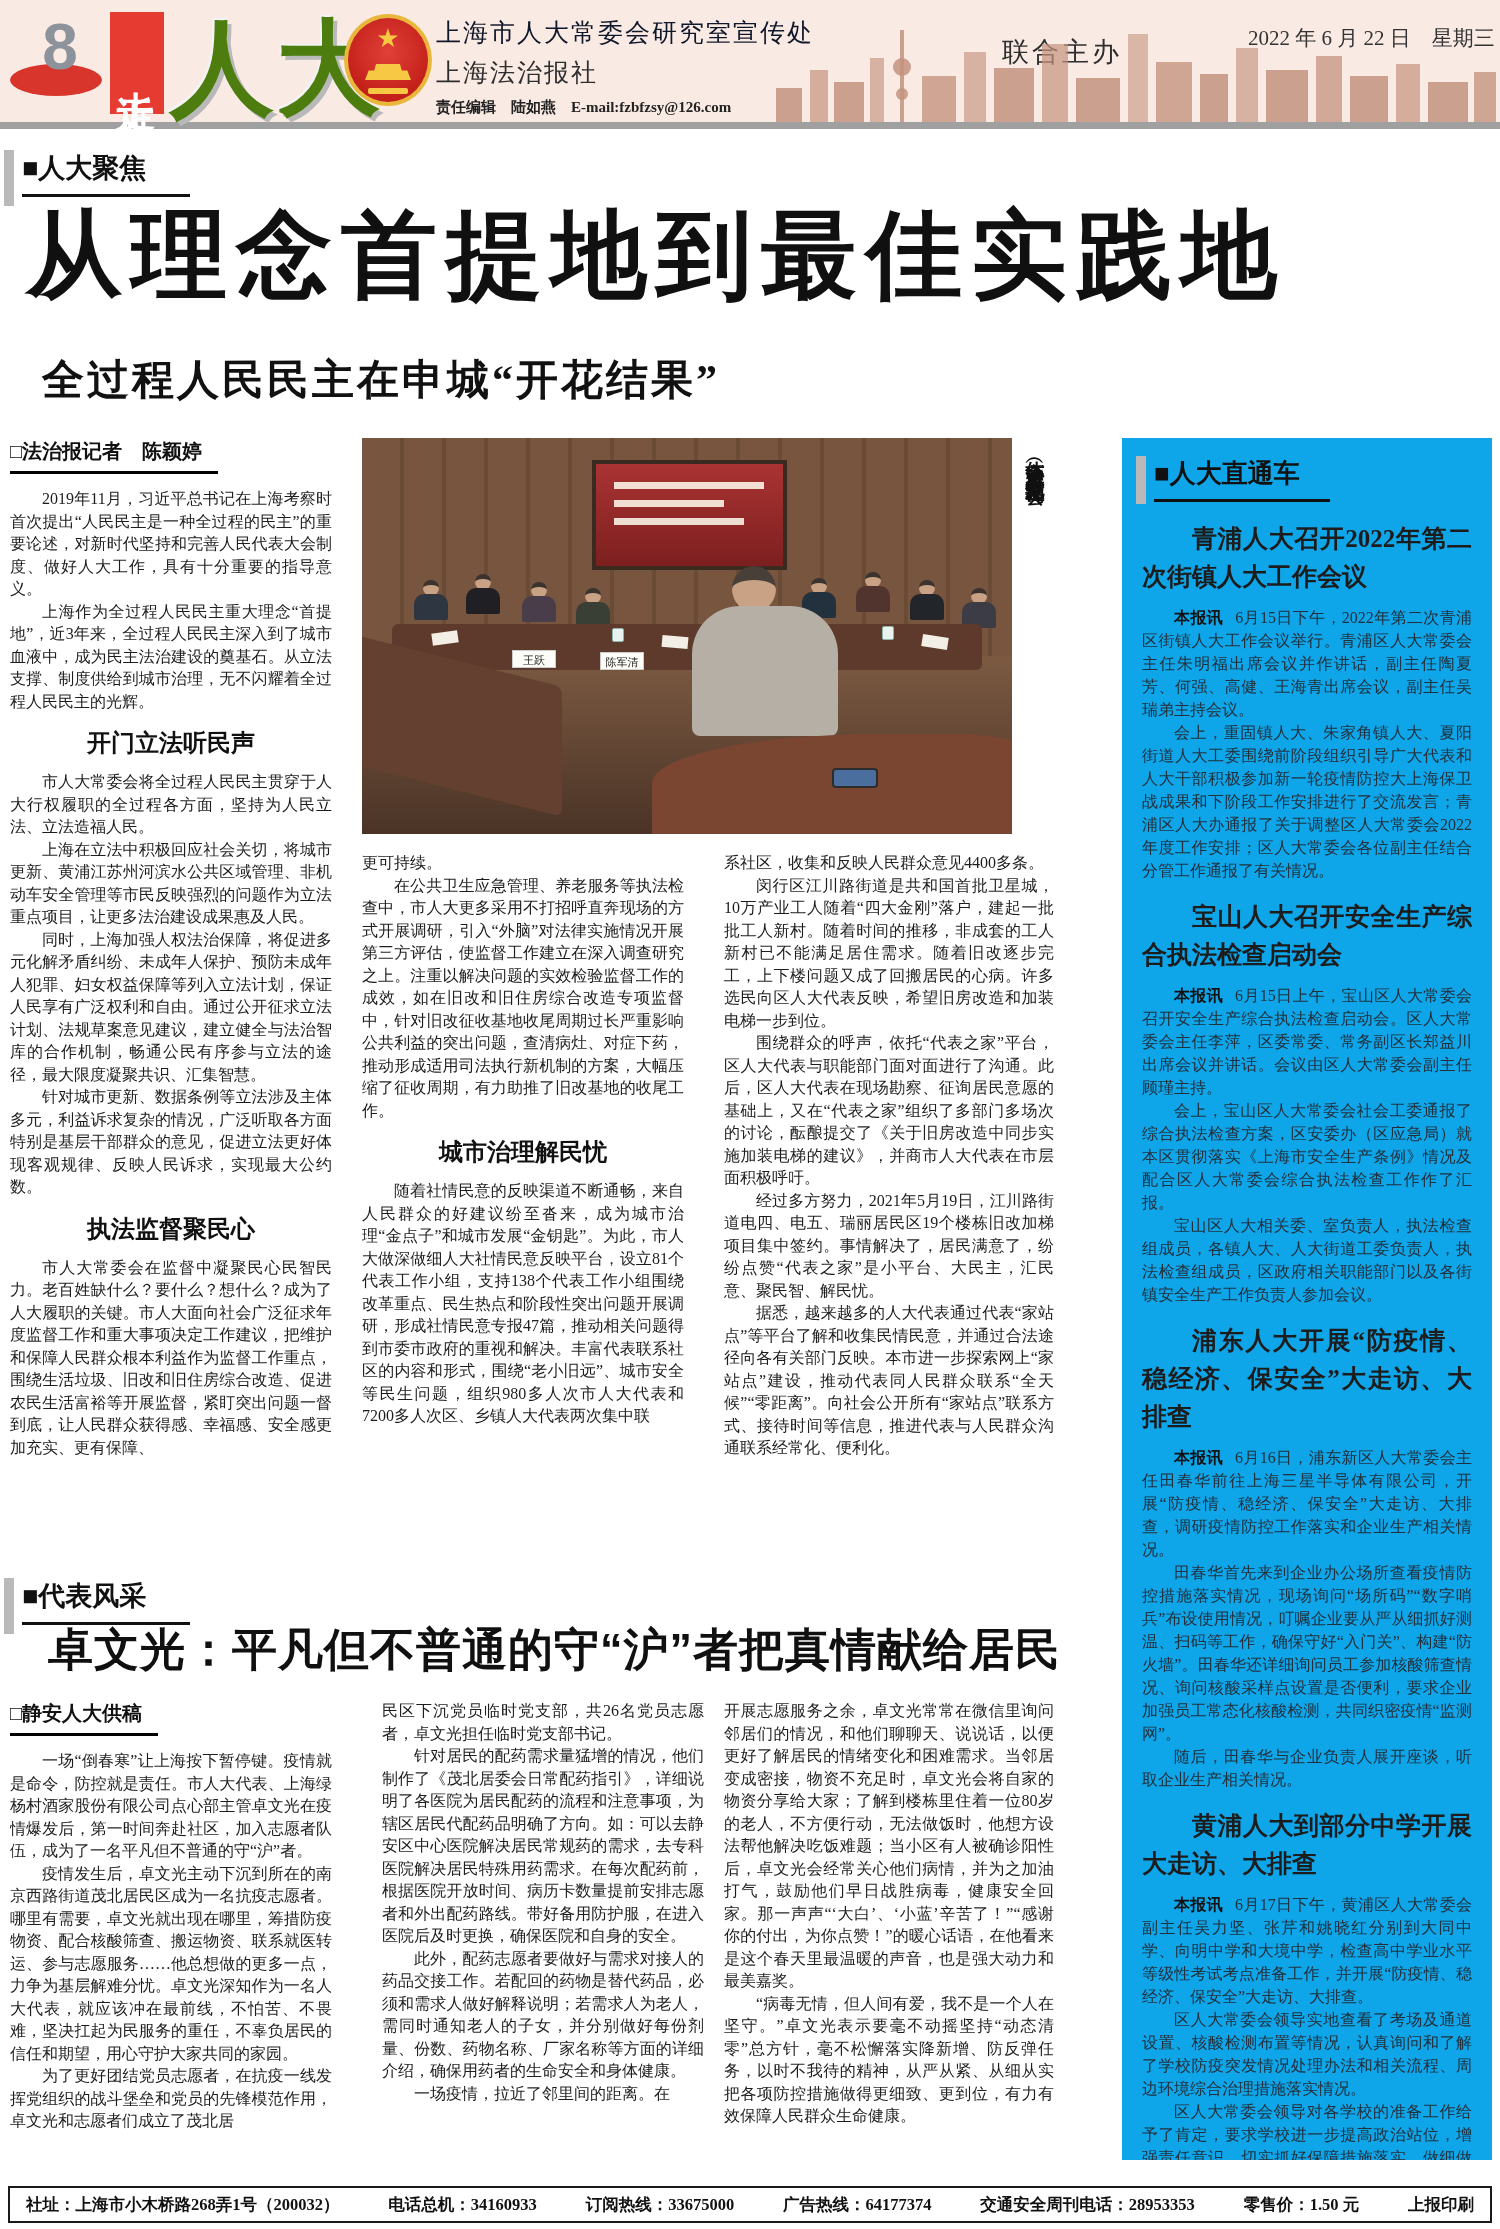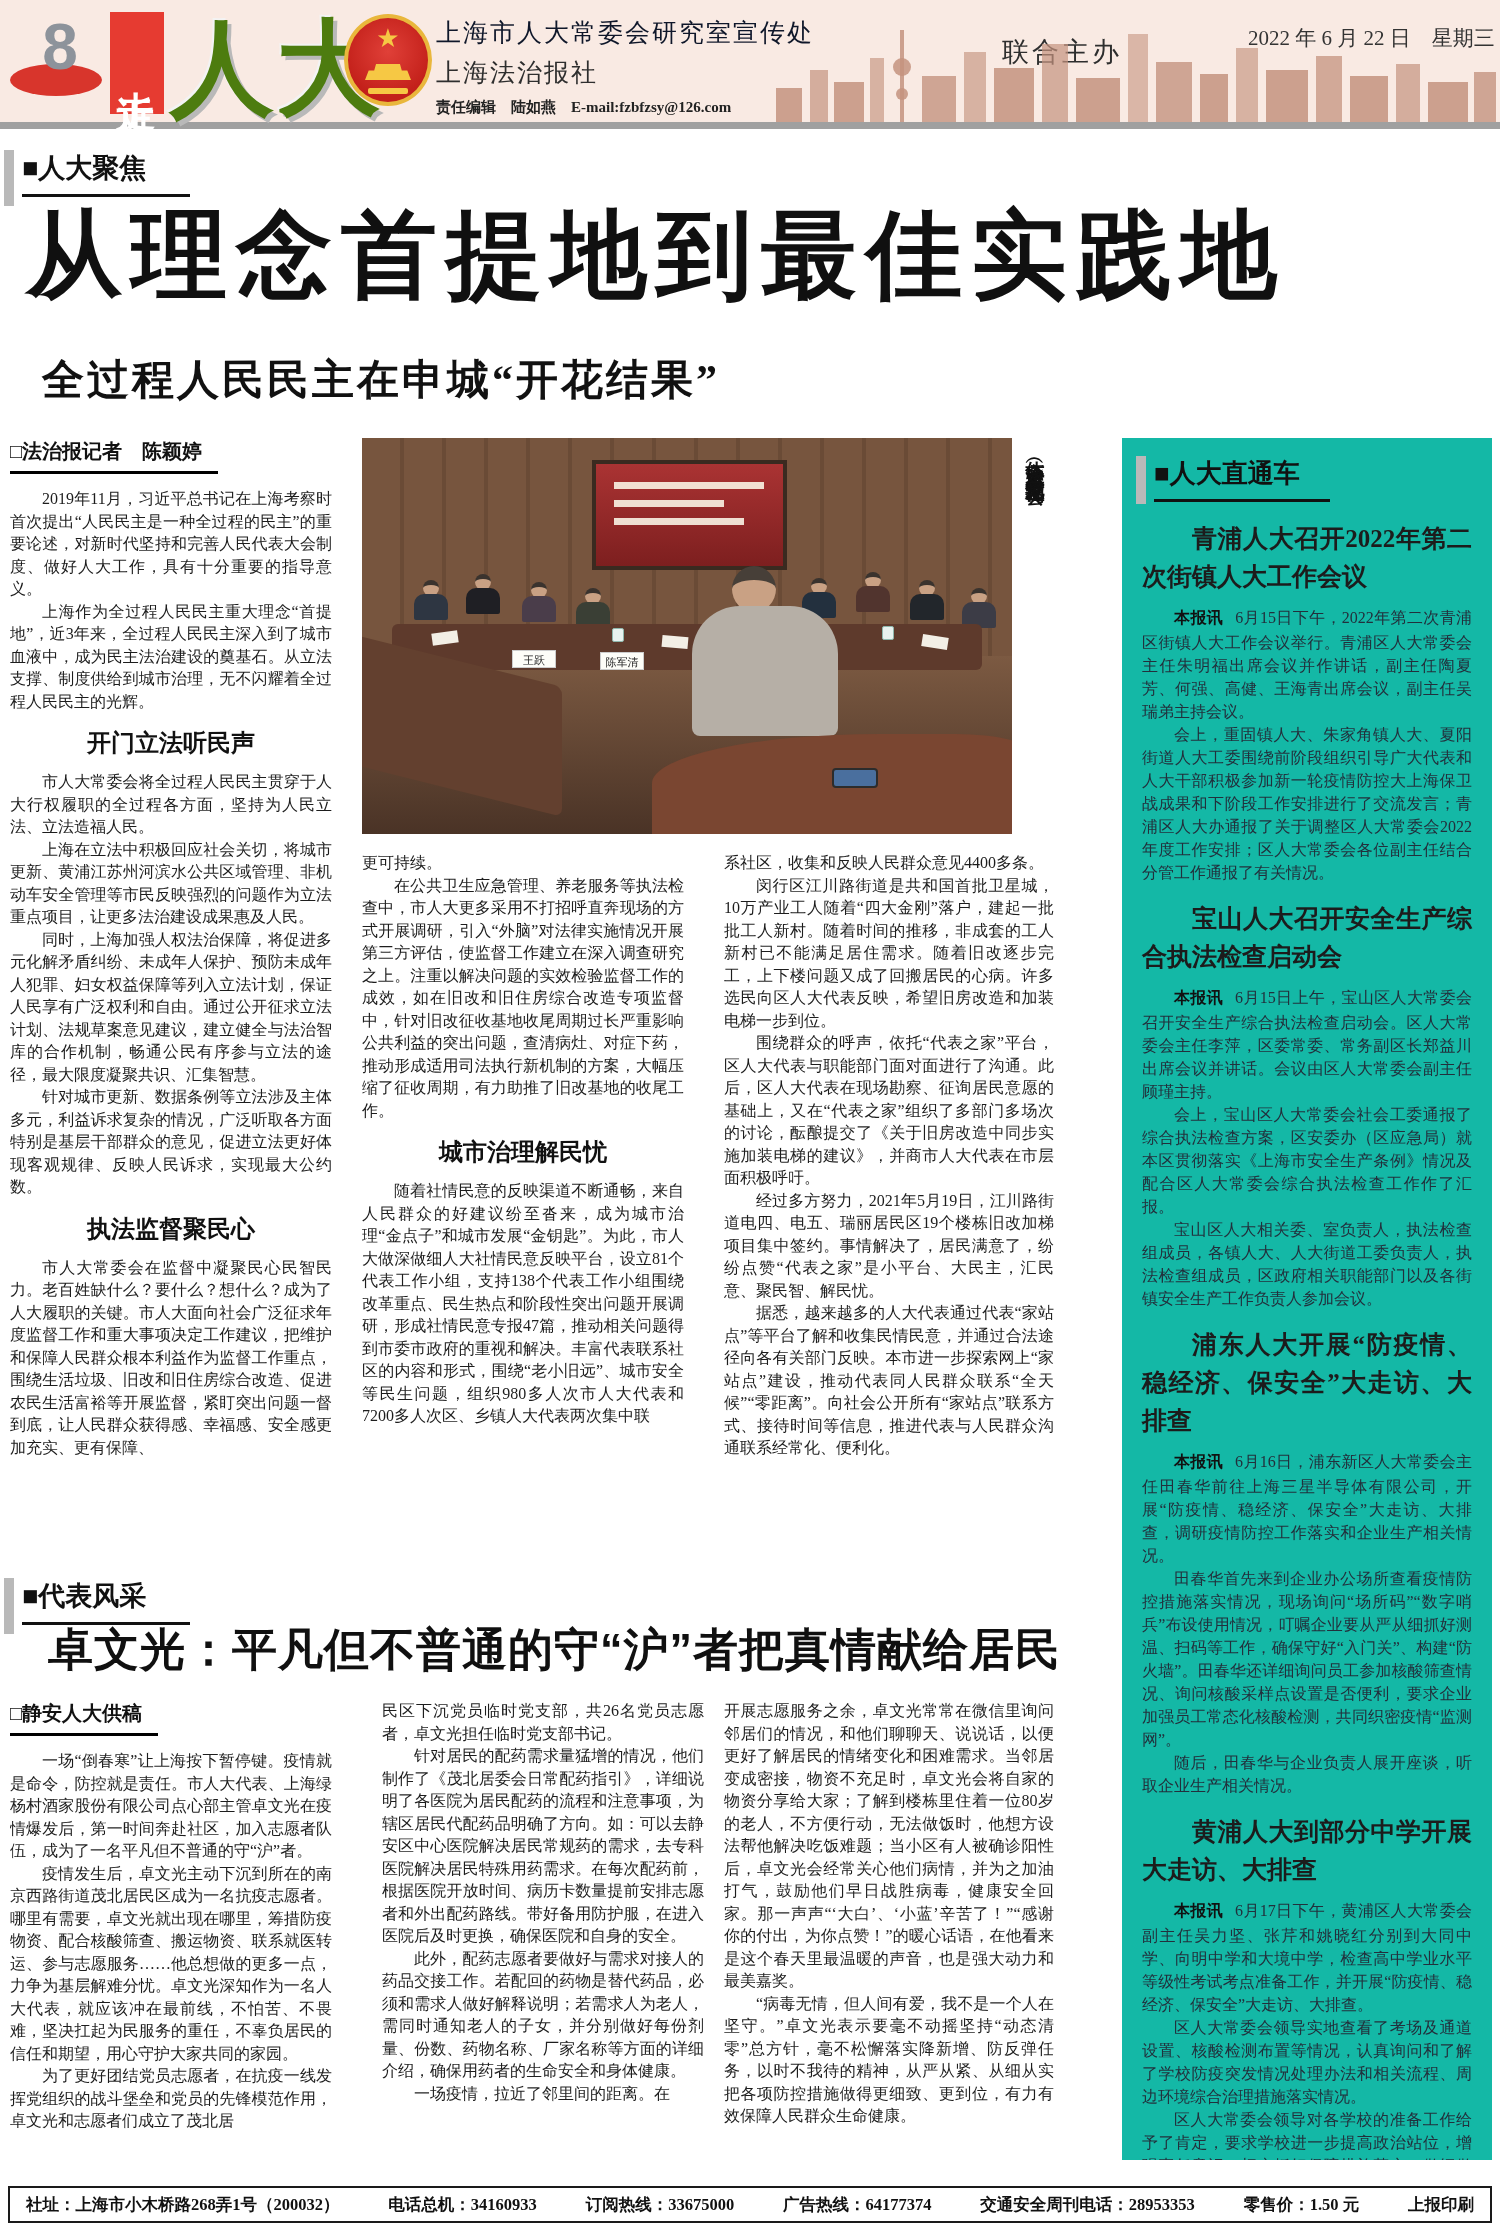--- a/index.html
+++ b/index.html
@@ -58,27 +58,27 @@
   .person { position:absolute; }
   .p-head { width:16px; height:16px; border-radius:50%; background:#c9a184; margin:0 auto; border-top:5px solid #3a332e; }
   .p-body { width:34px; height:26px; border-radius:10px 10px 2px 2px; margin-top:-2px; }
   .fg-person { position:absolute; left:330px; top:128px; width:150px; }
   .fg-person .fg-head { width:44px; height:46px; border-radius:50%; background:#c9a184; border-top:14px solid #473f38; margin-left:40px; }
   .fg-person .fg-body { width:146px; height:130px; border-radius:48px 48px 8px 8px; background:#b6afa6; margin-top:-6px; }
 
   .caption-v { left:1012px; top:8px; height:300px; writing-mode:vertical-rl; text-orientation:mixed; font-size:19px; letter-spacing:2px; color:#111; font-weight:bold; }
 
   
-  .sidebar { left:1122px; top:438px; width:370px; height:1722px; background:#14b8a6; padding:14px 20px 10px; overflow:hidden; text-align:justify; }
+  .sidebar { left:1122px; top:438px; width:370px; height:1722px; background:#0ea5e9; padding:14px 20px 10px; overflow:hidden; text-align:justify; }
   .sidebar .badge { margin-bottom:10px; margin-left:-6px; }
   .sidebar .badge .vbar { height:48px; }
   .sidebar .badge .inner { font-size:26px; padding-right:30px; background:transparent; }
   .sb-title { font-size:25px; font-weight:bold; line-height:38px; text-indent:2em; color:#1c1c1c; margin:16px 0 10px; font-family:"Liberation Serif",serif; }
   .sidebar p { font-size:16px; line-height:23px; text-indent:2em; color:#22303c; }
-  .sidebar p .tag { font-family:Liberation Mono, monospace; font-weight:bold; margin-right:12px; color:#111; }
+  .sidebar p .tag { font-family:Liberation Serif, serif; font-weight:bold; margin-right:12px; color:#111; }
 
   
   .footer { left:8px; top:2186px; width:1484px; height:37px; border:2px solid #1a1a1a; display:flex; align-items:center; justify-content:space-between; padding:0 16px; font-size:16.5px; font-weight:bold; color:#111; white-space:nowrap; }
 </style>
 </head>
 <body>
 
 <div class="abs header-band">
   <div class="abs page-num-oval"></div>
   <div class="abs page-num">8</div>

